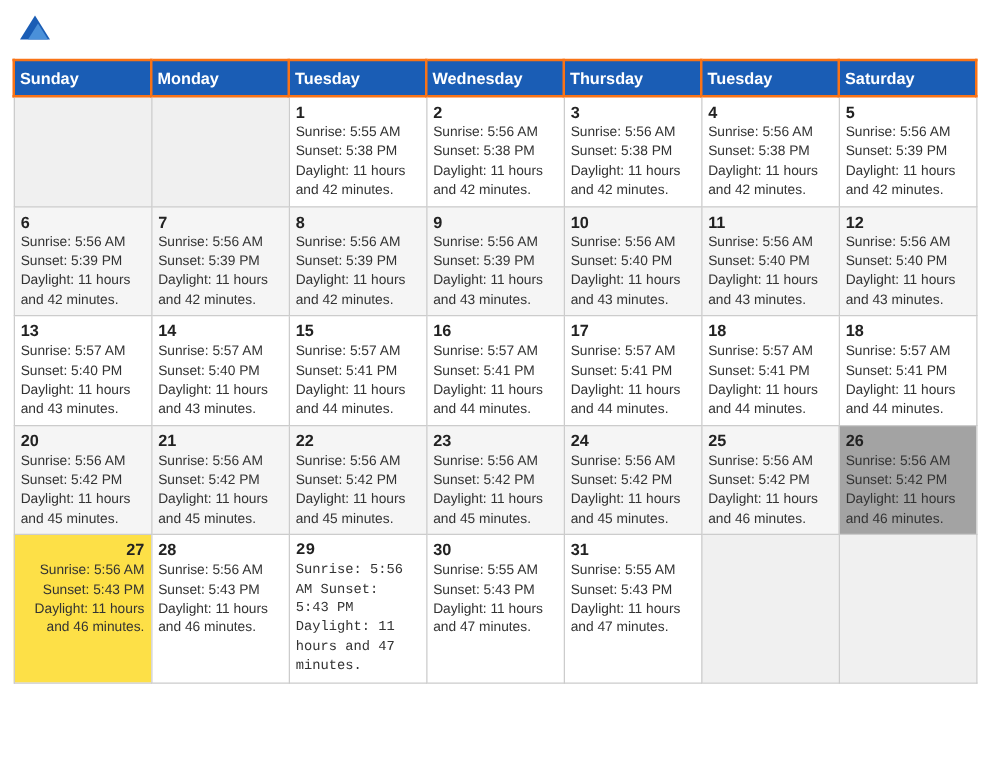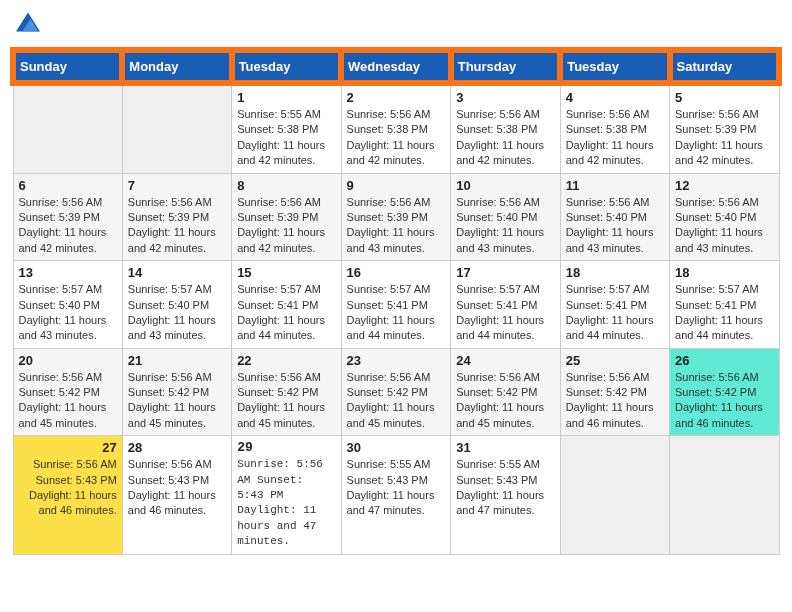--- a/index.html
+++ b/index.html
@@ -54,21 +54,21 @@
       border-collapse: collapse;
       border: 1px solid #ccc;
     }
     .calendar th {
       background-color: #1a5db5;
       color: #fff;
       font-size: 13px;
       font-weight: bold;
       padding: 6px 4px;
       text-align: left;
-      border: 6px solid #f97316;
+      border: 2px solid #f97316;
     }
     .calendar td {
       vertical-align: top;
       border: 1px solid #ccc;
       padding: 4px 5px;
       width: 110px;
       min-height: 80px;
       background: #fff;
     }
     .calendar tr:nth-child(odd) td {
@@ -282,21 +282,21 @@
           <div class="day-info">Sunrise: 5:56 AM
 Sunset: 5:42 PM
 Daylight: 11 hours and 45 minutes.</div>
         </td>
         <td style="background: rgb(245, 245, 245);">
           <span class="day-number">25</span>
           <div class="day-info">Sunrise: 5:56 AM
 Sunset: 5:42 PM
 Daylight: 11 hours and 46 minutes.</div>
         </td>
-        <td style="background: #5eead4;">
+        <td style="background: #a3a3a3;">
           <span class="day-number">26</span>
           <div class="day-info">Sunrise: 5:56 AM
 Sunset: 5:42 PM
 Daylight: 11 hours and 46 minutes.</div>
         </td>
       </tr>
       <tr class="week-row">
         <td style="background: #fde047; text-align: right;">
           <span class="day-number">27</span>
           <div class="day-info">Sunrise: 5:56 AM

